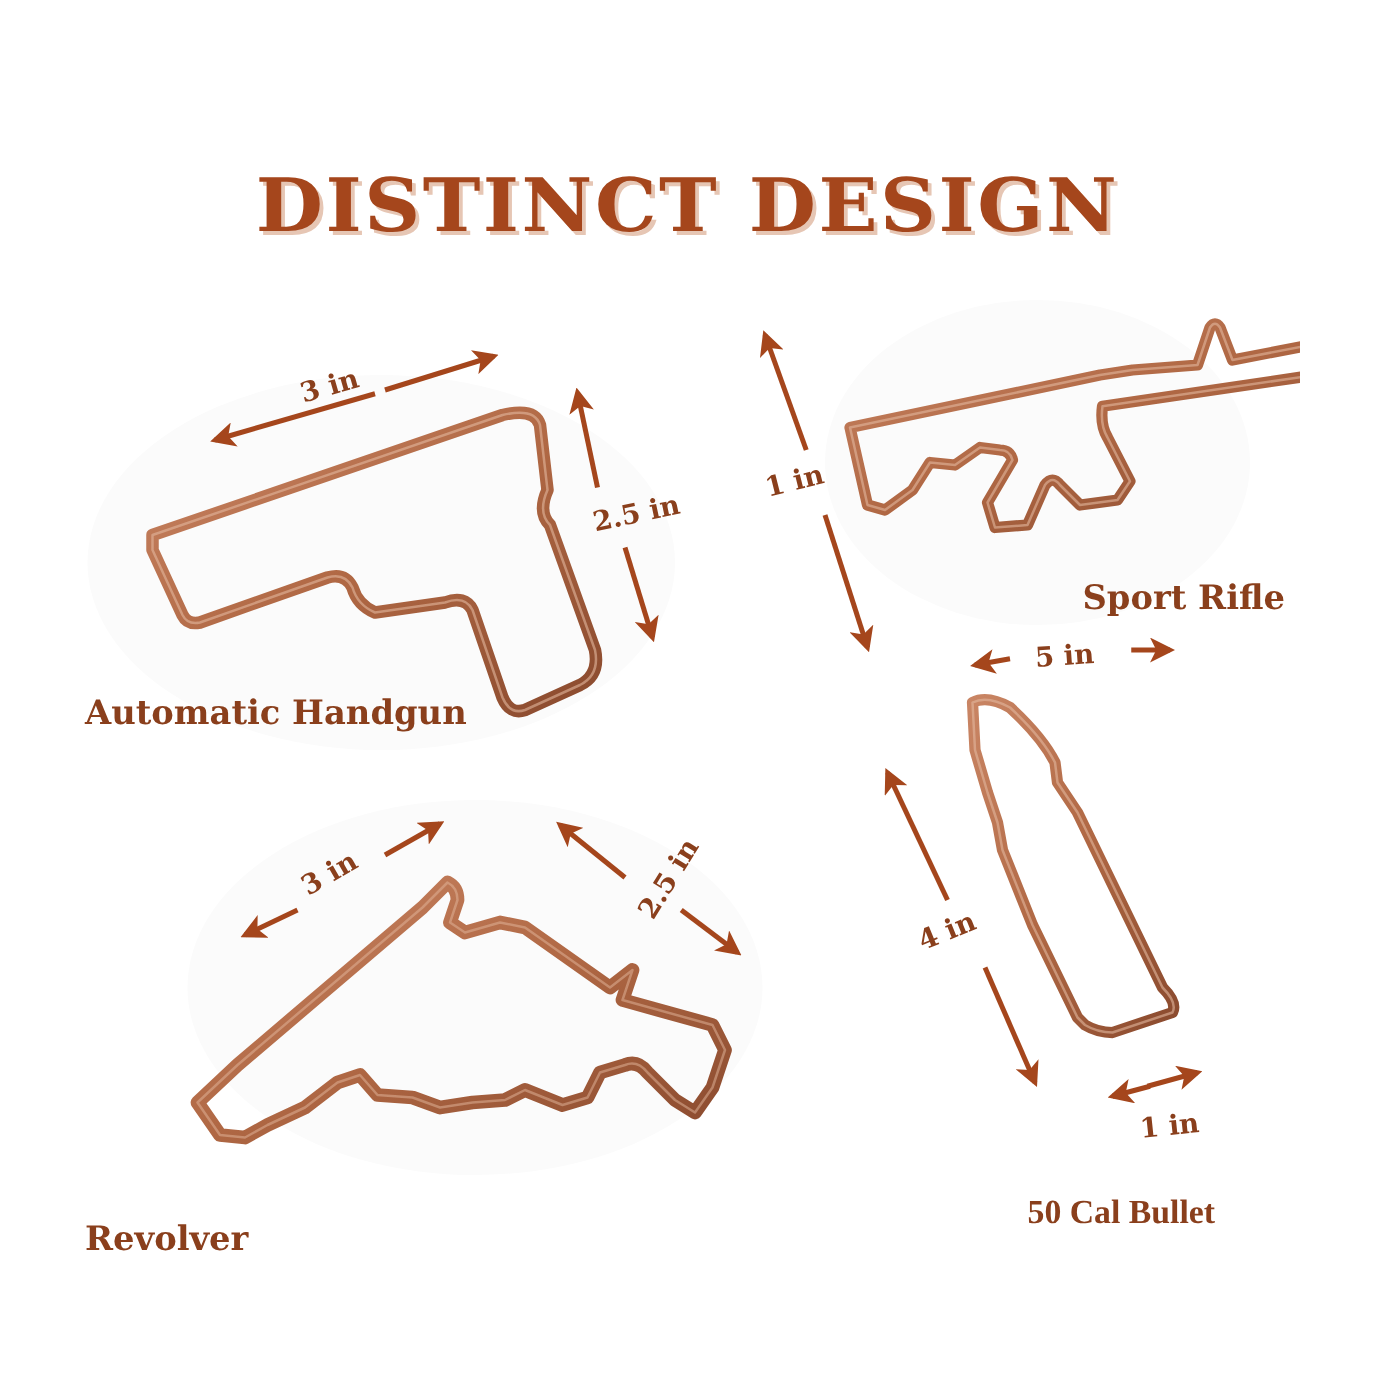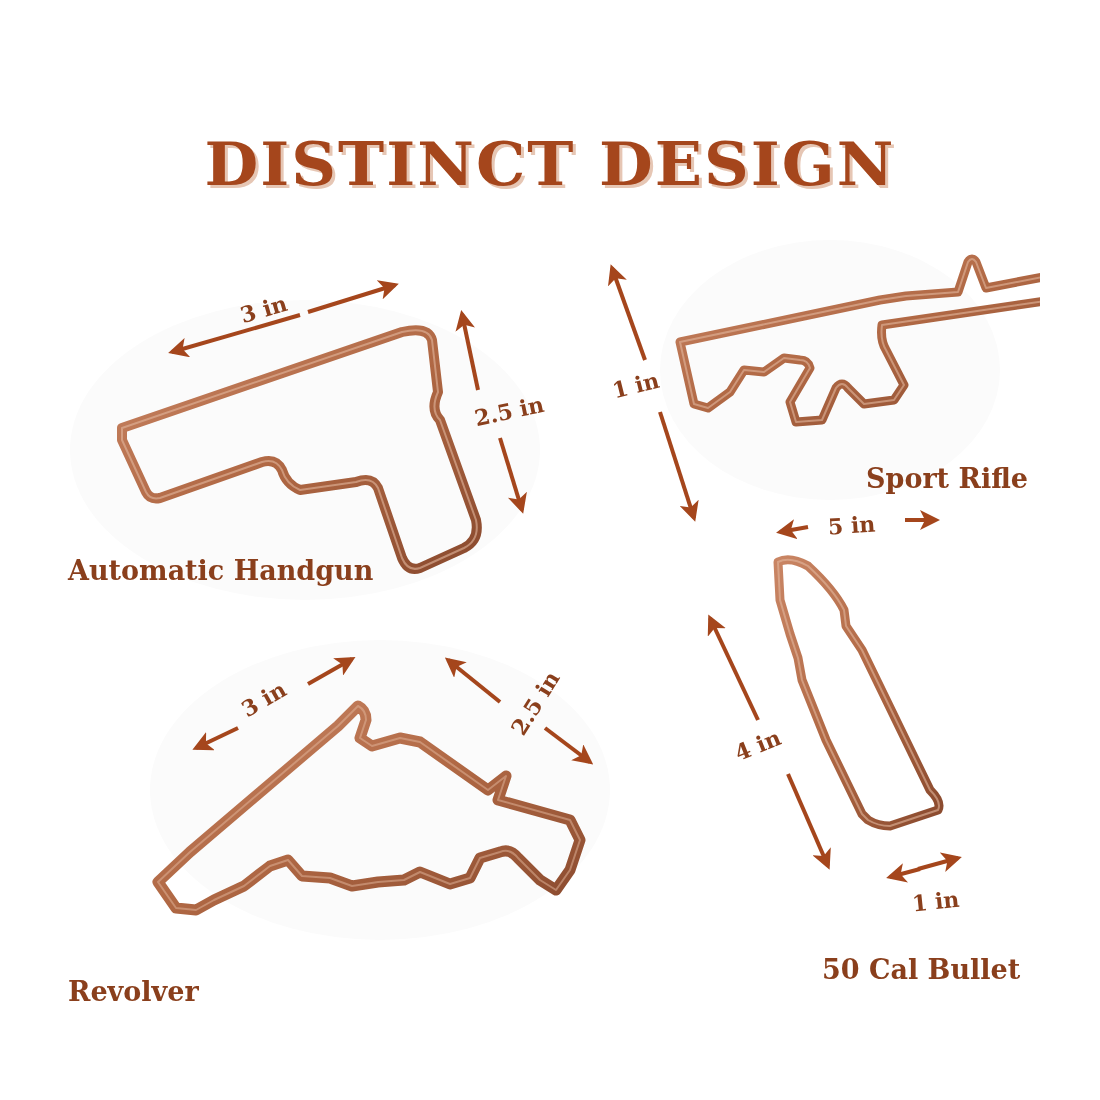--- a/index.html
+++ b/index.html
@@ -121,19 +121,19 @@
   <div class="dim" style="left:240px;top:296px;transform:rotate(-16deg);">3 in</div>
   <div class="dim" style="left:474px;top:398px;transform:rotate(-12deg);">2.5 in</div>
   <div class="label" style="left:24px;top:555px;margin-left:44px;">Automatic Handgun</div>
 
   <div class="dim" style="left:612px;top:372px;transform:rotate(-14deg);">1 in</div>
   <div class="dim" style="left:828px;top:512px;transform:rotate(-4deg);">5 in</div>
   <div class="label" style="left:866px;top:448px;margin-top:15px;">Sport Rifle</div>
 
   <div class="dim" style="left:734px;top:732px;transform:rotate(-22deg);">4 in</div>
   <div class="dim" style="left:912px;top:888px;transform:rotate(-6deg);">1 in</div>
-  <div class="label" style="left:822px;top:954px;">50 Cal Bullet</div>
+  <div class="label" style="left:822px;top:954px;font-family:Liberation Serif, serif;">50 Cal Bullet</div>
 
   <div class="dim" style="left:240px;top:686px;transform:rotate(-30deg);">3 in</div>
   <div class="dim" style="left:500px;top:690px;transform:rotate(-58deg);">2.5 in</div>
   <div class="label" style="left:56px;top:976px;margin-left:12px;">Revolver</div>
 
 </div>
 
 </body></html>

